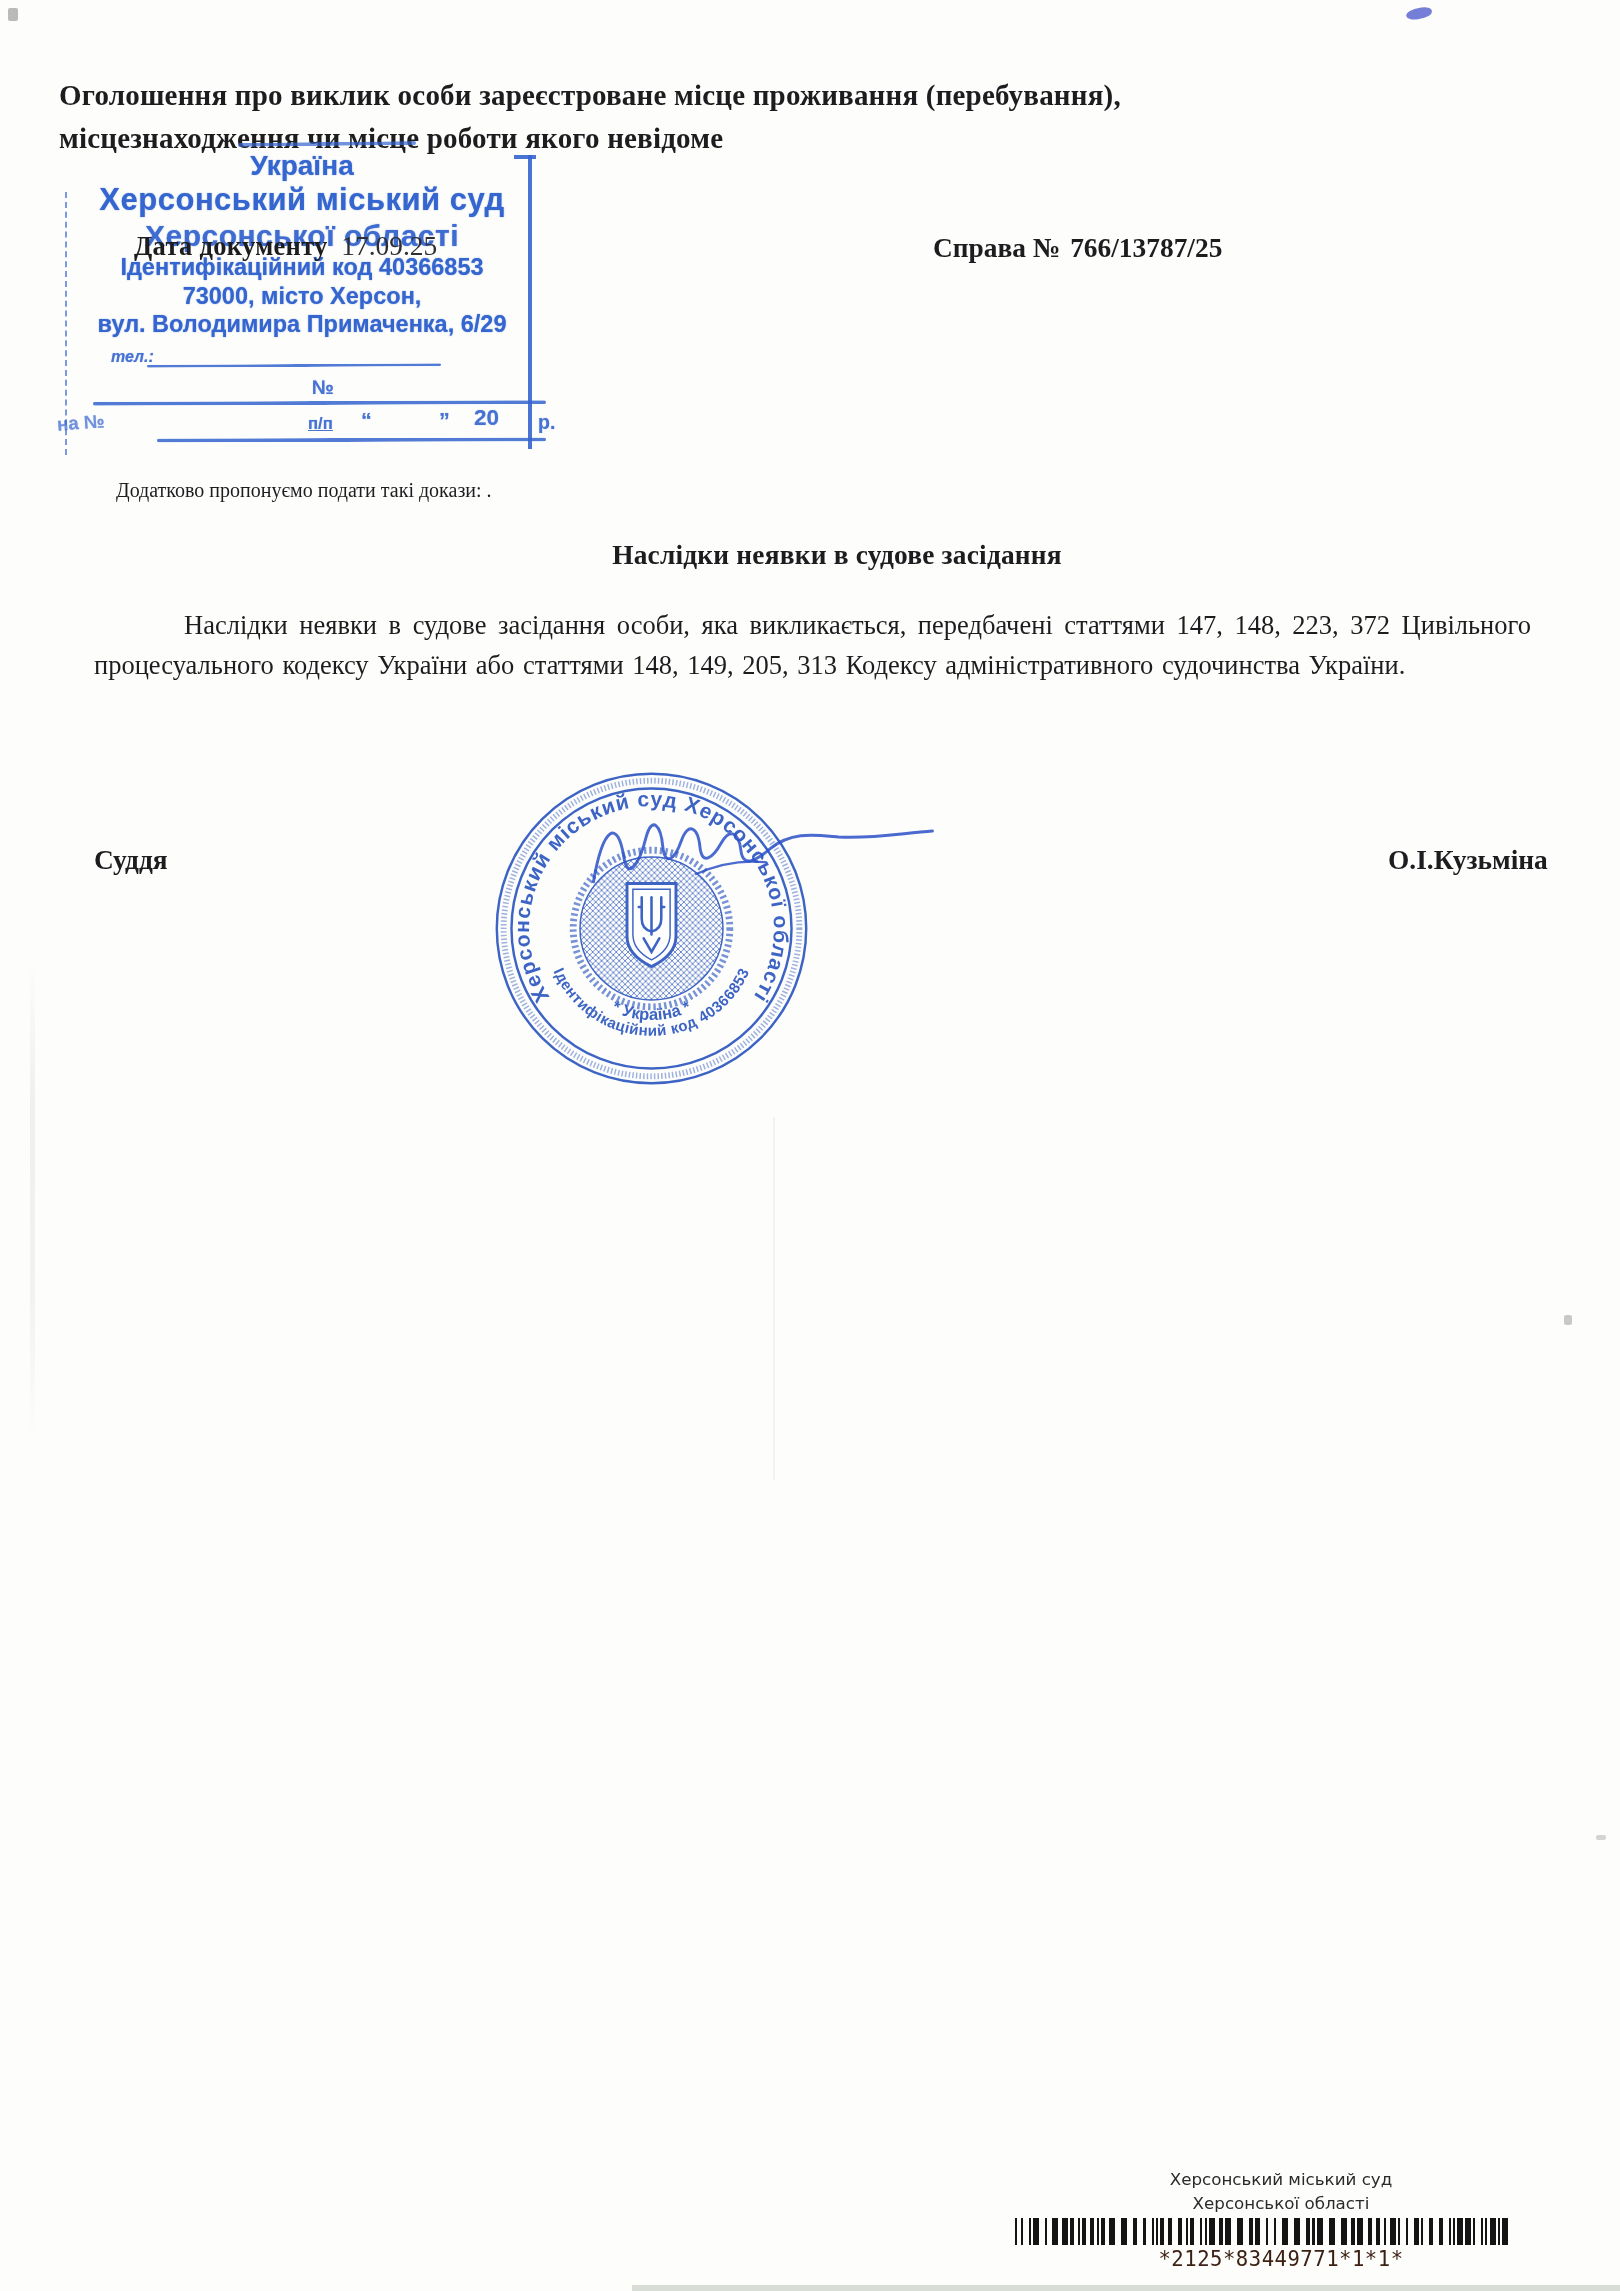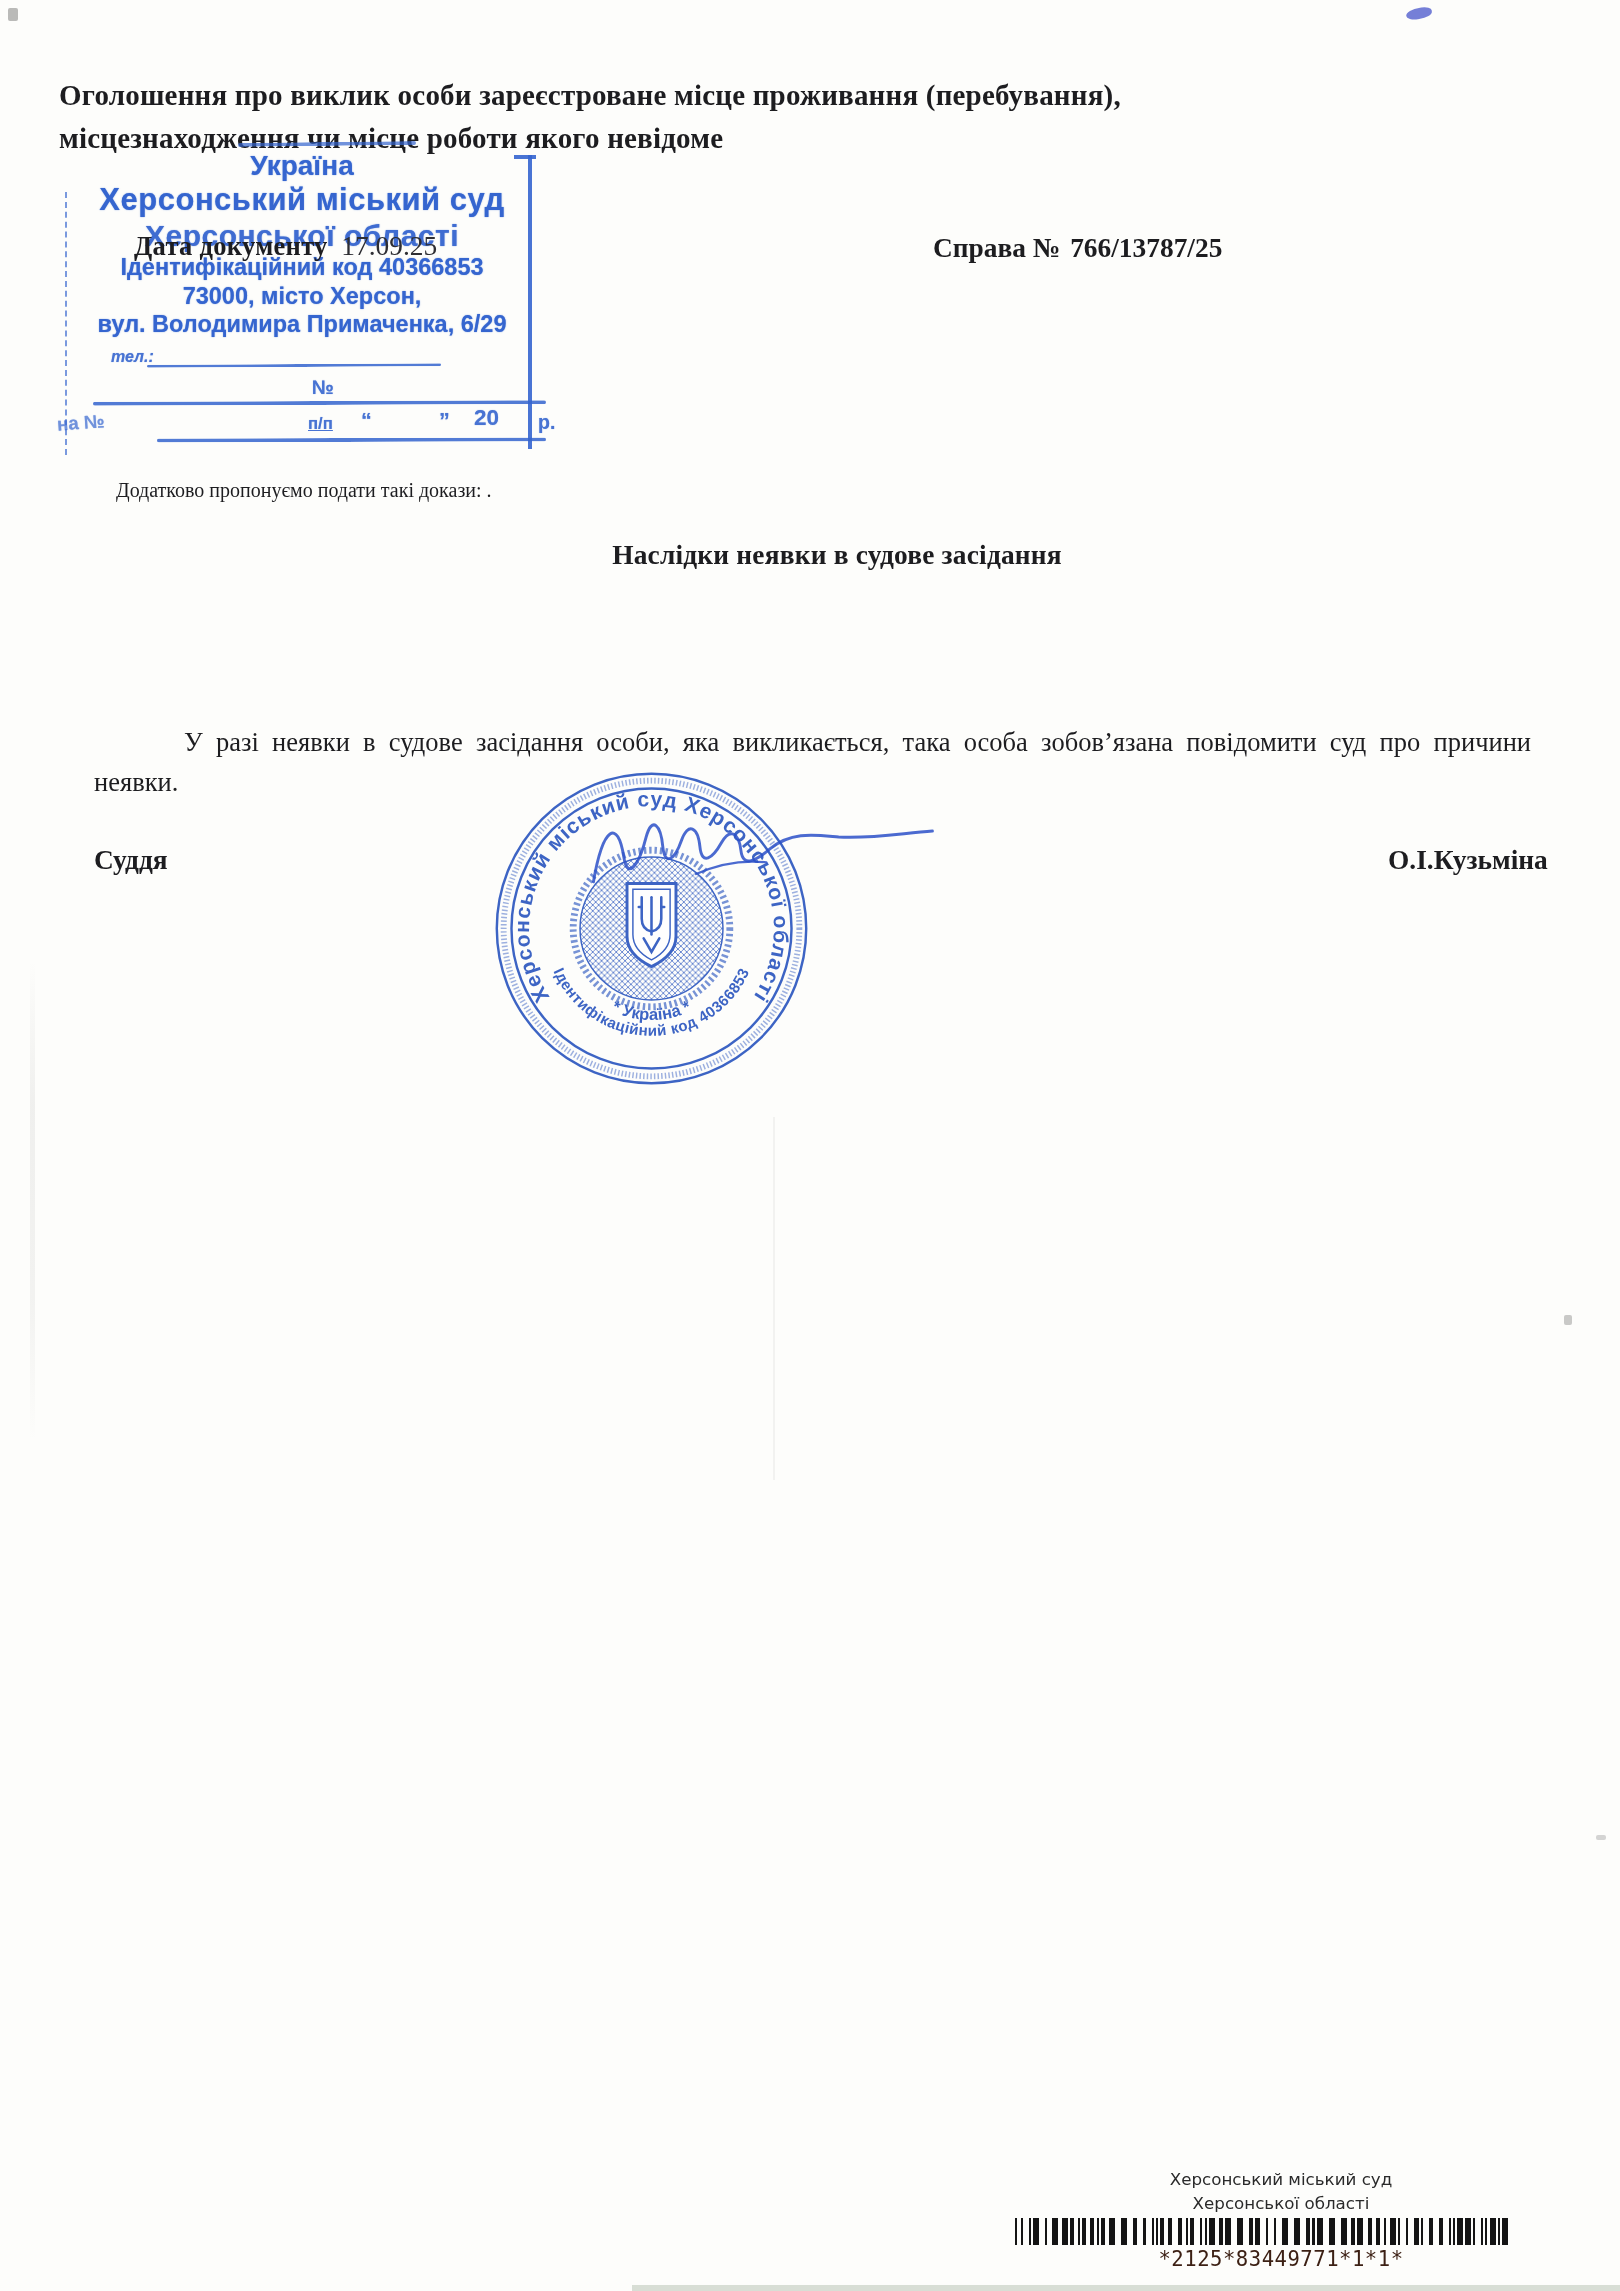--- a/index.html
+++ b/index.html
@@ -112,21 +112,21 @@
 
   <div class="date-line">
     <b>Дата документу</b><span class="dv">17.09.25</span>
   </div>
   <div class="case-line">
     <b>Справа №</b><span class="cv">766/13787/25</span>
   </div>
 
   <div class="line-simple" style="left:116px;top:479px;">Додатково пропонуємо подати такі докази: .</div>
   <div class="sec-head">Наслідки неявки в судове засідання</div>
-  <div class="para" style="top:722px;">У  разі  неявки  в  судове  засідання  особи,  яка  викликається,  така  особа  зобов’язана повідомити суд про причини неявки.</div>
+  <div class="para" style="top:605px;">Наслідки неявки в судове засідання особи, яка викликається, передбачені статтями 147, 148, 223, 372 Цивільного процесуального кодексу  України  або статтями 148, 149, 205, 313 Кодексу адміністративного судочинства України.</div>
 
   <div class="judge" style="left:94px;top:845px;">Суддя</div>
   <div class="judge" style="left:1360px;top:845px;margin-left:28px;">О.І.Кузьміна</div>
 
   <svg class="seal-svg" width="329" height="329" viewBox="-168 -168 336 336">
     <defs>
       <pattern id="hatch" width="6" height="6" patternUnits="userSpaceOnUse">
         <path d="M0 6 L6 0 M0 0 L6 6" stroke="#2d58c0" stroke-width=".9" opacity=".85"></path>
       </pattern>
     </defs>

